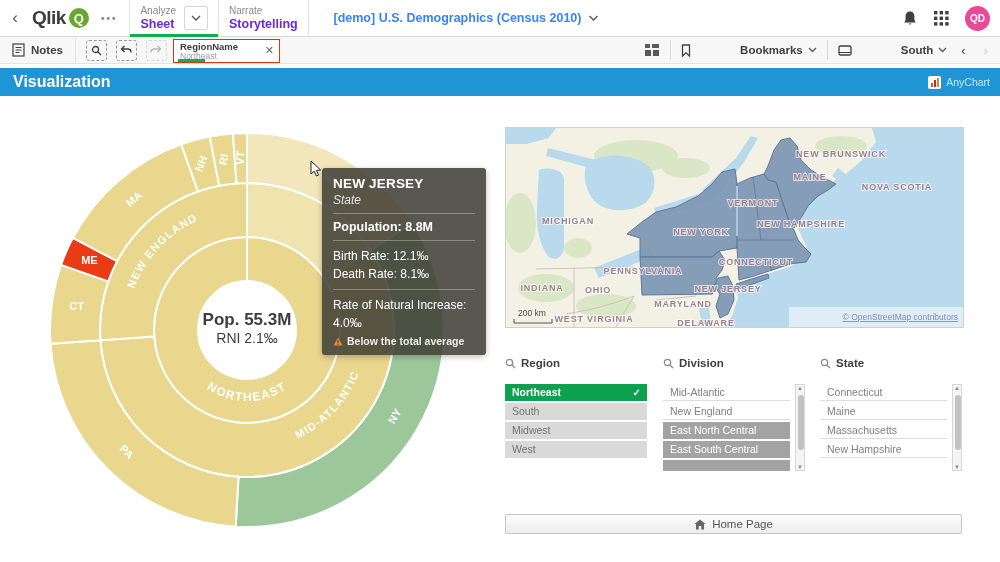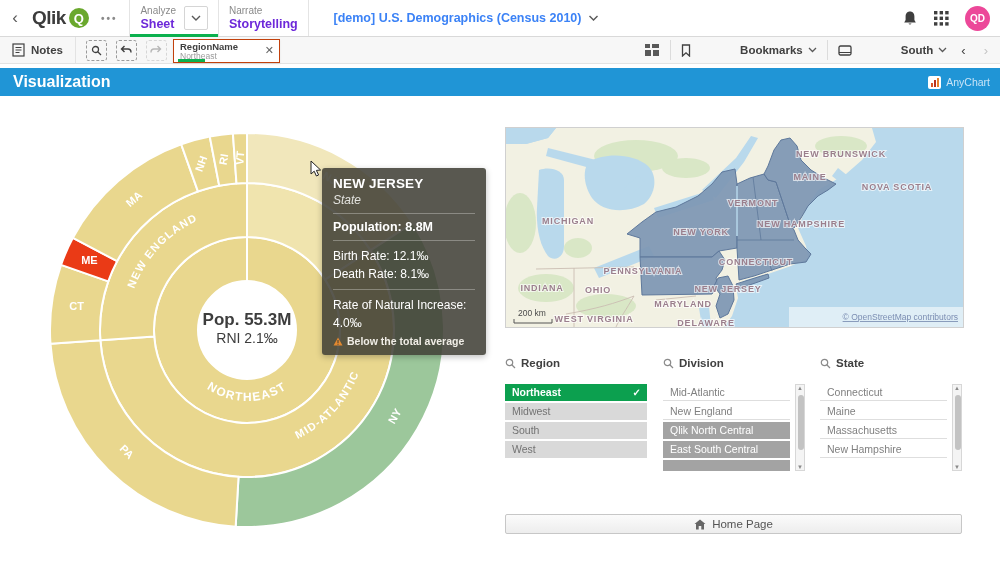--- a/index.html
+++ b/index.html
@@ -385,39 +385,39 @@
       <div class="fhead">
       <svg width="11" height="11">
           <circle cx="4.5" cy="4.5" r="3.2" fill="none" stroke="#8a8a8a" stroke-width="1.2"></circle>
           <line x1="7" y1="7" x2="10" y2="10" stroke="#8a8a8a" stroke-width="1.2"></line>
         </svg>
       <span>Region</span>
       </div>
     <div class="flist">
         <div class="rows" style="height:74px;">
           <div class="fitem selected">Northeast<span class="chk">✓</span></div>
+          <div class="fitem alternative">South</div>
           <div class="fitem alternative">Midwest</div>
-          <div class="fitem alternative">South</div>
           <div class="fitem alternative">West</div>
         </div>
       </div>
     </div>
     <div class="fcol" style="left: 663px;">
       <div class="fhead">
       <svg width="11" height="11">
           <circle cx="4.5" cy="4.5" r="3.2" fill="none" stroke="#8a8a8a" stroke-width="1.2"></circle>
           <line x1="7" y1="7" x2="10" y2="10" stroke="#8a8a8a" stroke-width="1.2"></line>
         </svg>
       <span>Division</span>
       </div>
     <div class="flist">
         <div class="rows" style="height:87px;margin-right:15px;">
           <div class="fitem possible">Mid-Atlantic</div>
           <div class="fitem possible">New England</div>
-          <div class="fitem excluded">Qlik North Central</div>
+          <div class="fitem excluded">East North Central</div>
           <div class="fitem excluded">East South Central</div>
           <div class="fitem excluded"></div>
         </div>
         <div class="sbar" style="height: 87px;">
           <span>▲</span>
                   <div class="sthumb" style="height:55px"></div>
                   <span>▼</span>
         </div>
       </div>
     </div>

